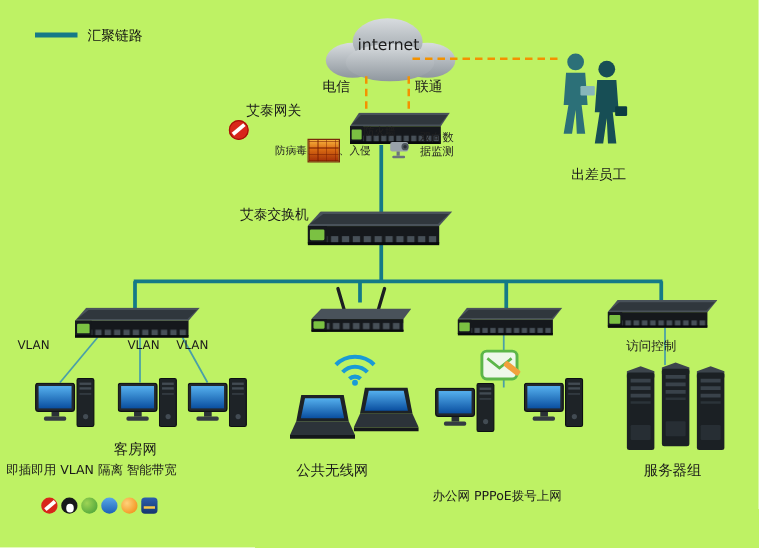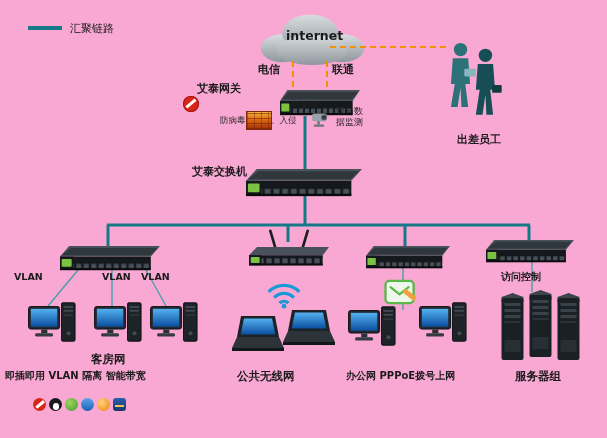--- a/index.html
+++ b/index.html
@@ -1,19 +1,19 @@
 <!DOCTYPE html>
 <html><head>
 <meta charset="utf-8">
 <style>
   html,body{margin:0;padding:0;background:#fff;}
   body{font-family:"DejaVu Sans", sans-serif;}
-  .stage{position:relative;width:607px;height:438px;background:#f9a8d4;overflow:hidden;}
+  .stage{position:relative;width:607px;height:438px;background:#bef264;overflow:hidden;}
   .abs{position:absolute;}
-  .lbl{position:absolute;font-weight:bold;color:#1a1a1a;white-space:nowrap;font-size:11px;}
+  .lbl{position:absolute;font-weight:normal;color:#1a1a1a;white-space:nowrap;font-size:11px;}
   .note{position:absolute;font-weight:normal;color:#222;font-size:8.5px;white-space:nowrap;padding-left:45px;}
   .wrapnote{position:absolute;font-weight:normal;color:#222;font-size:9px;line-height:1.25;}
   
   .wires{position:absolute;left:0;top:0;pointer-events:none;}
   .wan{stroke:#f39200;stroke-width:2;stroke-dasharray:6 4;fill:none;}
   .agg{stroke:#157a87;stroke-width:3;fill:none;}
   .norm{stroke:#4a9fa8;stroke-width:1.4;fill:none;}
   
   .legend{position:absolute;}
   .legend-row{display:flex;align-items:center;height:16px;margin-bottom:12px;}
@@ -254,21 +254,21 @@
     </svg>
   <svg class="abs" style="left:381px;top:306px;width:15px;height:40px">
       <use href="#sym-tower"></use>
     </svg>
   <svg class="abs" style="left:419px;top:306px;width:34px;height:32px">
       <use href="#sym-monitor"></use>
     </svg>
   <svg class="abs" style="left:452px;top:302px;width:15px;height:40px">
       <use href="#sym-tower"></use>
     </svg>
-  <div class="lbl" style="left:346px;top:369px;font-size:10px">办公网  PPPoE拨号上网</div>
+  <div class="lbl" style="left:346px;top:390px;font-size:10px">办公网  PPPoE拨号上网</div>
 
   <svg class="abs" style="left:486px;top:240px;width:88px;height:23px" preserveAspectRatio="none">
       <use href="#sym-switch"></use>
     </svg>
   <div class="lbl" style="left:501px;top:270px;font-size:10px">访问控制</div>
   <svg class="abs" style="left:499px;top:292px;width:27px;height:70px">
       <use href="#sym-server"></use>
     </svg>
   <svg class="abs" style="left:527px;top:289px;width:27px;height:70px">
       <use href="#sym-server"></use>

